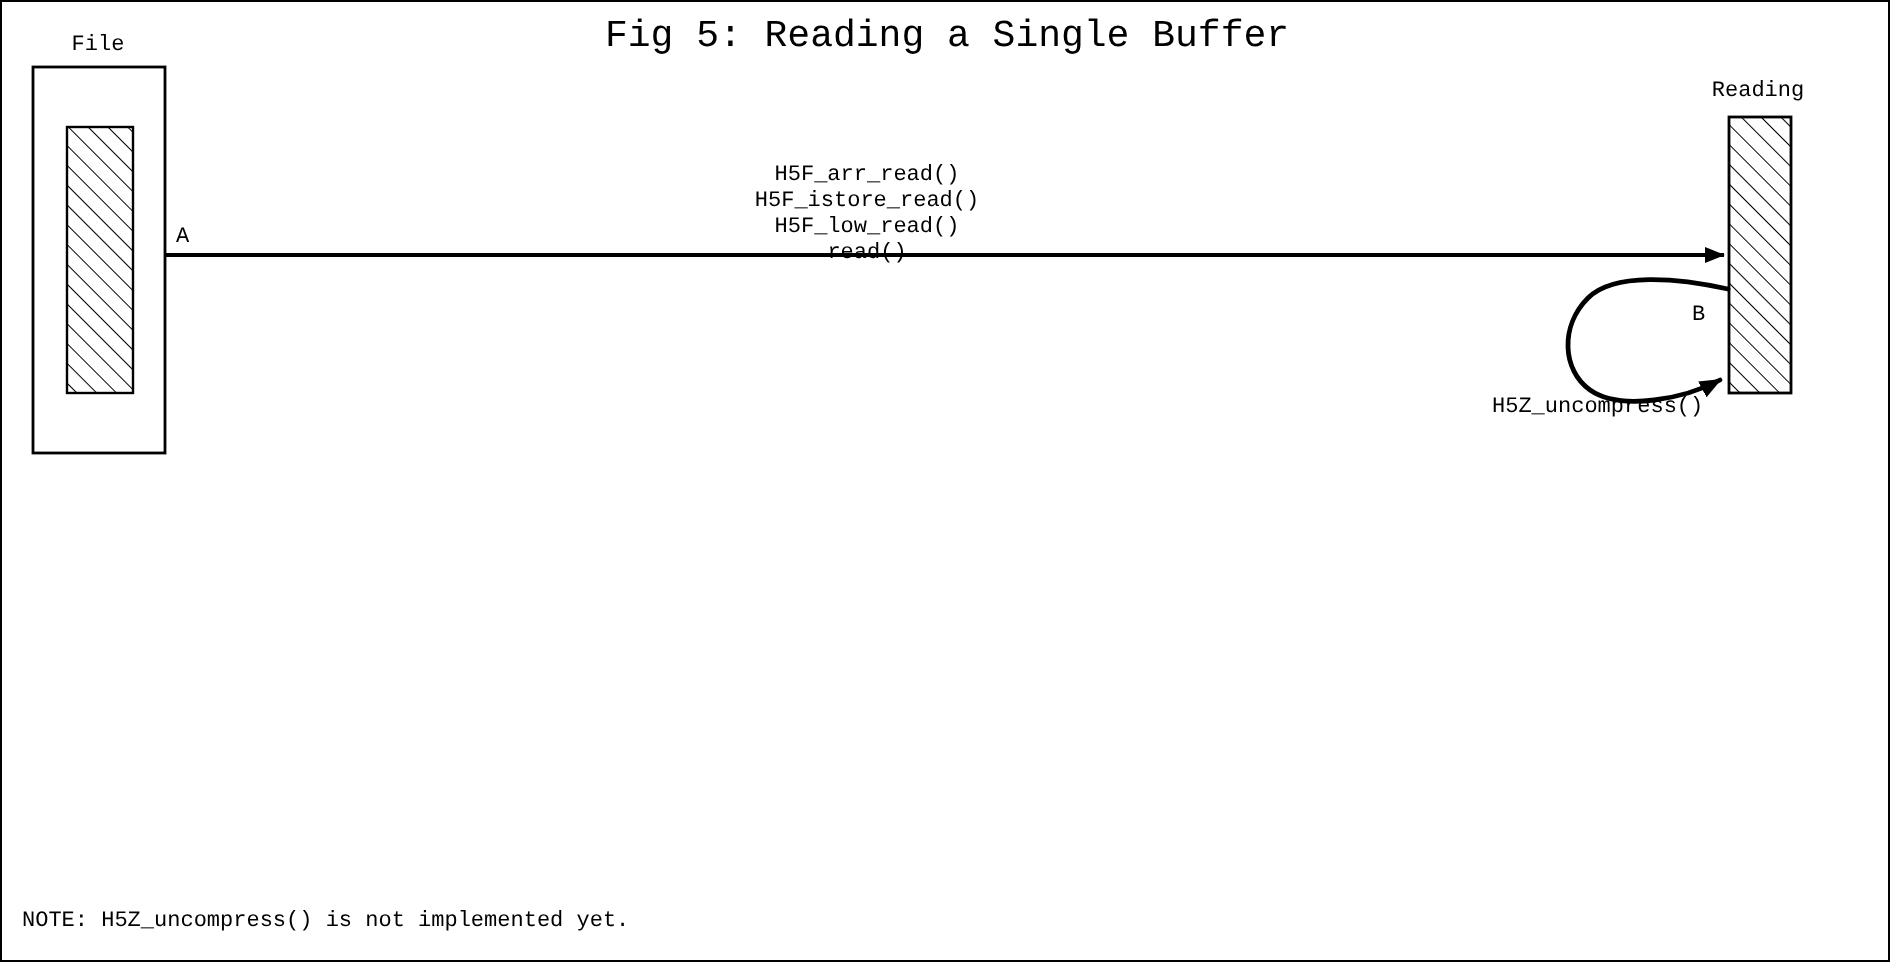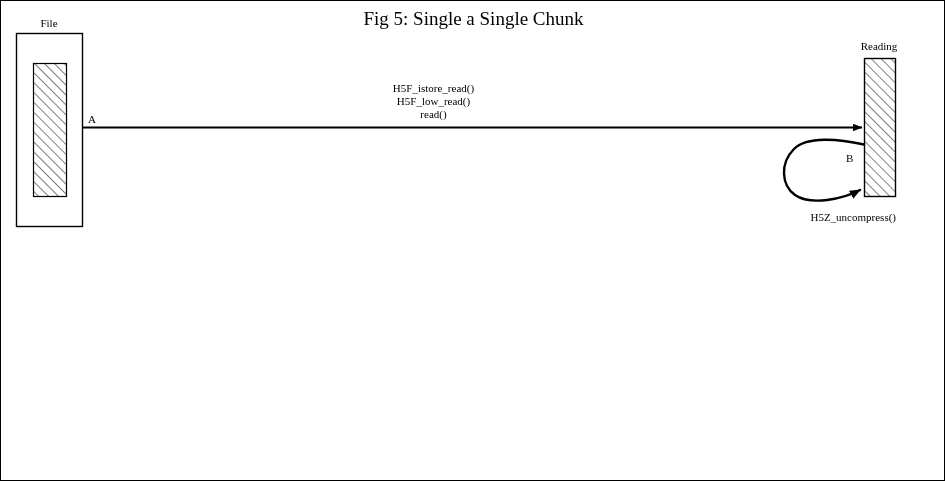--- a/index.html
+++ b/index.html
@@ -23,21 +23,21 @@
   #diagram-svg {
     position: absolute;
     left: 0;
     top: 0;
     width: 945px;
     height: 481px;
   }
   .lbl {
     position: absolute;
     white-space: nowrap;
-    font-family: Liberation Serif, serif;
+    font-family: Liberation Mono, monospace;
     color: #000000;
     line-height: 1;
   }
   #page-title {
     left: 0;
     top: 8px;
     width: 945px;
     text-align: center;
     font-size: 19px;
   }
@@ -71,23 +71,23 @@
     width: 305px;
     text-align: center;
     font-size: 11px;
   }
   #callstack div {
     line-height: 13px;
     height: 13px;
   }
   #uncompress-label {
     left: 745px;
-    top: 211px;
+    top: 198px;
     width: 150px;
-    text-align: right;
+    text-align: left;
     font-size: 11px;
   }
   #note-text {
     left: 10px;
     top: 455px;
     font-size: 11px;
   }
 </style>
 </head>
 <body>
@@ -114,32 +114,34 @@
     <rect x="863.5" y="57.5" width="31" height="138" fill="url(#hatch45)" stroke="#000000" stroke-width="1.4"></rect>
 
     <line x1="81" y1="126.5" x2="861" y2="126.5" stroke="#000000" stroke-width="2" marker-end="url(#arrowFilled)"></line>
 
     <path d="M 863,143.5
              C 838,138 806,135 793,148
              C 779,162 780,184 794,194
              C 810,205 842,198 859,189" fill="none" stroke="#000000" stroke-width="2.4" stroke-linecap="round" marker-end="url(#arrowFilled2)"></path>
   </svg>
 
-  <div class="lbl" id="page-title">Fig 5:  Single a Single Chunk</div>
+  <div class="lbl" id="page-title">Fig 5:  Reading a Single Buffer</div>
 
   <div class="lbl" id="file-label">File</div>
 
   <div class="lbl" id="buffer-label">Reading</div>
 
   <div class="lbl" id="marker-a">A</div>
 
   <div class="lbl" id="marker-b">B</div>
 
   <div class="lbl" id="callstack">
+    <div>H5F_arr_read()</div>
     <div>H5F_istore_read()</div>
     <div>H5F_low_read()</div>
     <div>read()</div>
   </div>
 
   <div class="lbl" id="uncompress-label">H5Z_uncompress()</div>
 
+  <div class="lbl" id="note-text">NOTE: H5Z_uncompress() is not implemented yet.</div>
 
 </div>
 
 </body></html>

